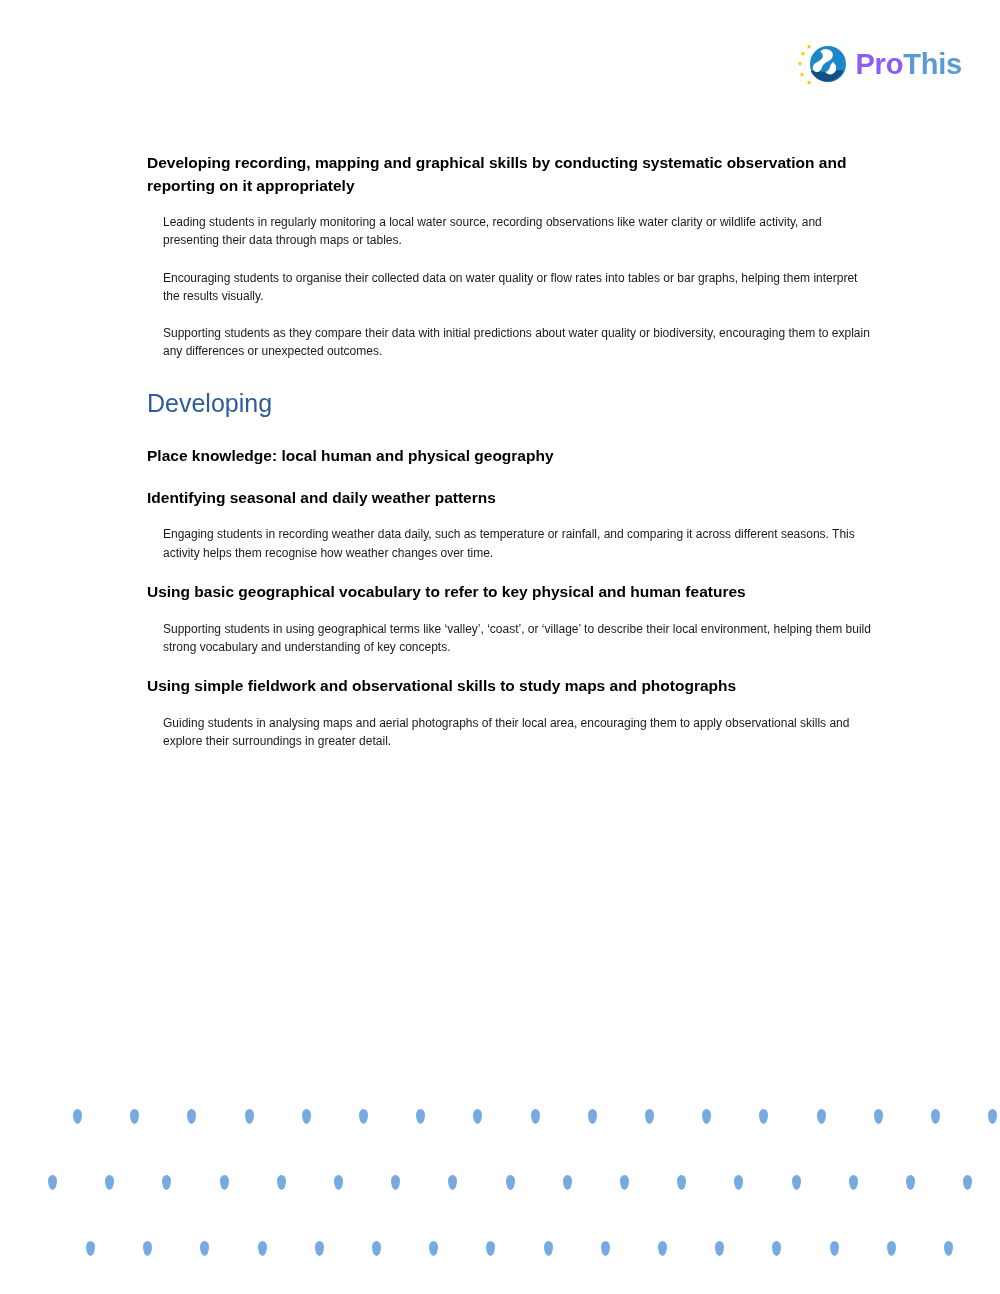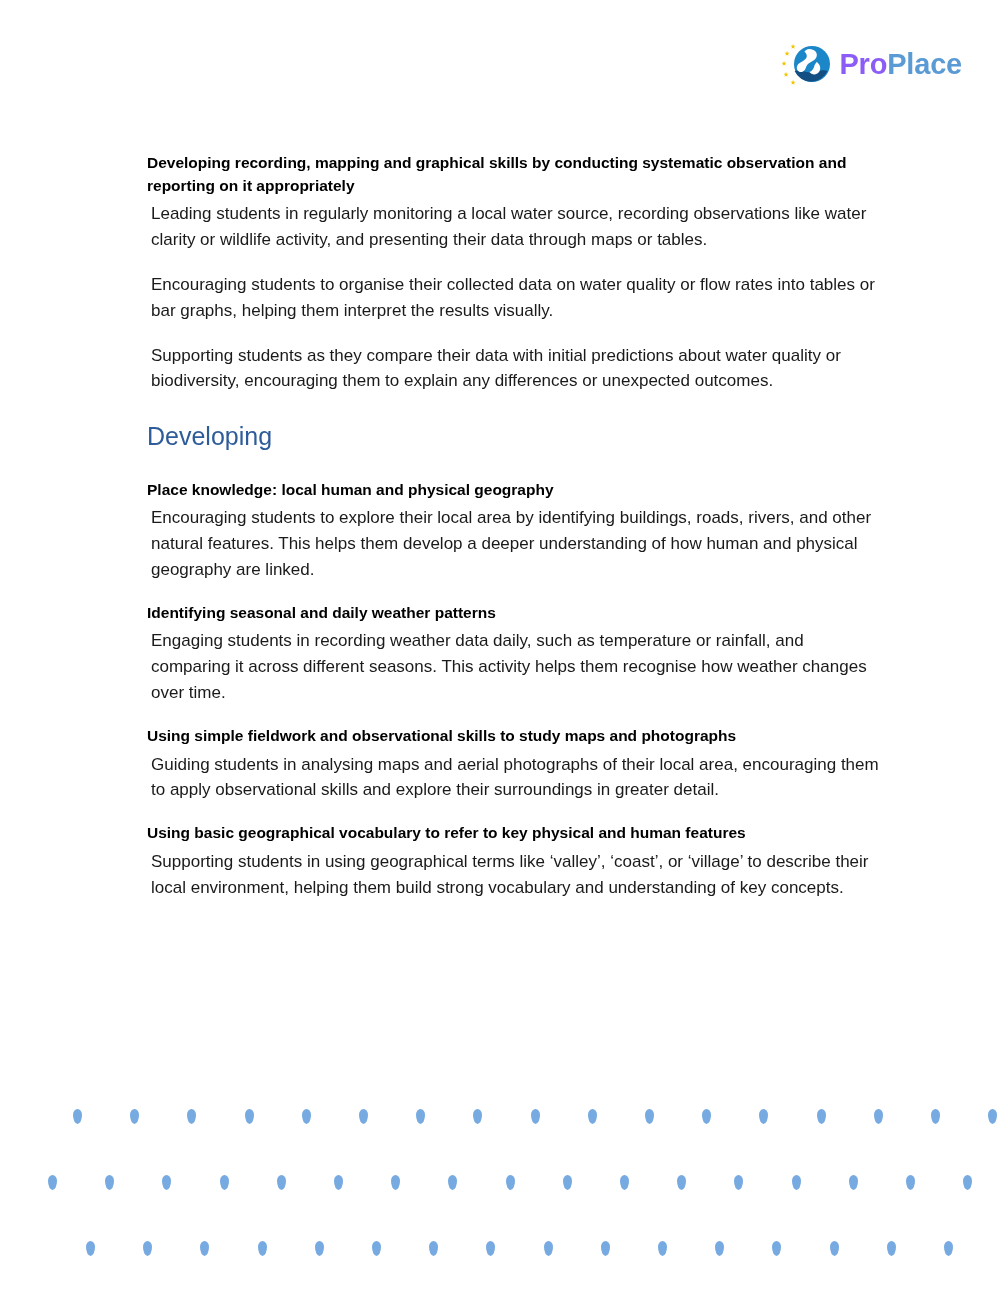--- a/index.html
+++ b/index.html
@@ -60,25 +60,25 @@
   .block:last-child { margin-bottom: 0; }
 
   .entry-title {
     font-size: 15.5px;
     font-weight: bold;
     color: #000000;
     line-height: 1.46;
     margin: 12px 0 0 0;
   }
   .entry-body {
-    font-size: 17px;
+    font-size: 12px;
     font-weight: normal;
     color: #1a1a1a;
     line-height: 1.52;
-    margin: 4px;
+    margin: 16px;
   }
   .section-heading {
     font-size: 25px;
     font-weight: normal;
     color: #2E5C9A;
     line-height: 1.3;
     margin: 26px 0 26px 0;
   }
 
   
@@ -126,21 +126,21 @@
 
         <path d="M15.6 33 A18 18 0 0 0 48.5 33 C42 30 36 36 28 34 C23 33 19 31 15.6 33 Z" fill="#134F82"></path>
 
         <path d="M30 11 C36 11 39 15 37.5 19 C36 23 31.5 23.5 29 26 C26.5 28.5 27 32 24 33.5
                  C20.5 35.2 17 32.5 18 28.5 C19 24.5 23.5 24 26.5 21 C29.3 18.2 27 15 25.5 13.5
                  C26.7 12 28.2 11 30 11 Z" fill="#ffffff"></path>
         <path d="M37.6 24 C41 26 42.5 30.5 40 34 C37.5 37.5 32.5 37 30.5 34 C33.5 33 35 30 35.6 27 Z" fill="#ffffff"></path>
       </svg>
     </span>
     <span class="logo-word">
-      <span class="word-pro">Pro</span><span class="word-bleu">Place</span>
+      <span class="word-pro">Pro</span><span class="word-bleu">This</span>
     </span>
   </div>
 </div>
 
 <div class="content">
 
   <div class="block">
     <p class="entry-title">Developing recording, mapping and graphical skills by conducting systematic observation and reporting on it appropriately</p>
     <p class="entry-body">Leading students in regularly monitoring a local water source, recording observations like water clarity or wildlife activity, and presenting their data through maps or tables.</p>
   </div>
@@ -150,36 +150,35 @@
   </div>
 
   <div class="block">
     <p class="entry-body">Supporting students as they compare their data with initial predictions about water quality or biodiversity, encouraging them to explain any differences or unexpected outcomes.</p>
   </div>
 
   <h2 class="section-heading">Developing</h2>
 
   <div class="block">
     <p class="entry-title">Place knowledge: local human and physical geography</p>
-    <p class="entry-body">Encouraging students to explore their local area by identifying buildings, roads, rivers, and other natural features. This helps them develop a deeper understanding of how human and physical geography are linked.</p>
   </div>
 
   <div class="block">
     <p class="entry-title">Identifying seasonal and daily weather patterns</p>
     <p class="entry-body">Engaging students in recording weather data daily, such as temperature or rainfall, and comparing it across different seasons. This activity helps them recognise how weather changes over time.</p>
   </div>
 
   <div class="block">
+    <p class="entry-title">Using basic geographical vocabulary to refer to key physical and human features</p>
+    <p class="entry-body">Supporting students in using geographical terms like ‘valley’, ‘coast’, or ‘village’ to describe their local environment, helping them build strong vocabulary and understanding of key concepts.</p>
+  </div>
+
+  <div class="block">
     <p class="entry-title">Using simple fieldwork and observational skills to study maps and photographs</p>
     <p class="entry-body">Guiding students in analysing maps and aerial photographs of their local area, encouraging them to apply observational skills and explore their surroundings in greater detail.</p>
-  </div>
-
-  <div class="block">
-    <p class="entry-title">Using basic geographical vocabulary to refer to key physical and human features</p>
-    <p class="entry-body">Supporting students in using geographical terms like ‘valley’, ‘coast’, or ‘village’ to describe their local environment, helping them build strong vocabulary and understanding of key concepts.</p>
   </div>
 
 
 </div>
 
 <div class="footer-pattern">
     <div class="drop-row" style="top: 25px;">
       <span class="drop" style="left: 73px; background: rgb(106, 163, 222);"></span>
       <span class="drop" style="left: 130.2px; background: rgb(106, 163, 222);"></span>
       <span class="drop" style="left: 187.4px; background: rgb(106, 163, 222);"></span>

